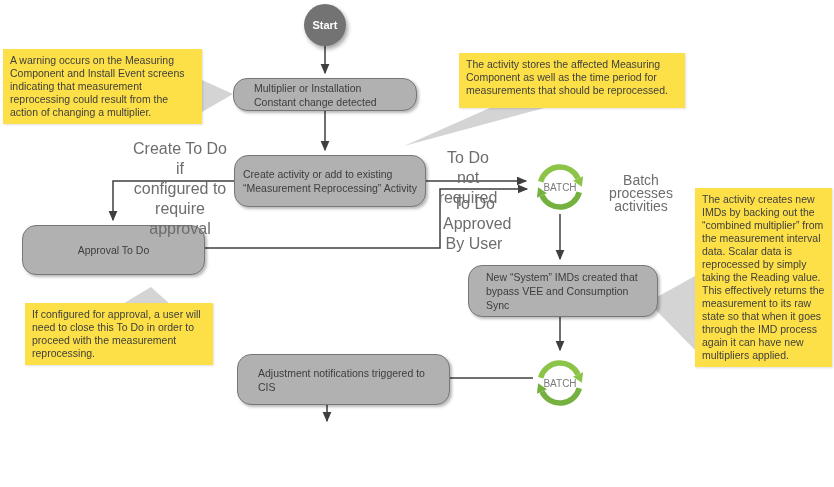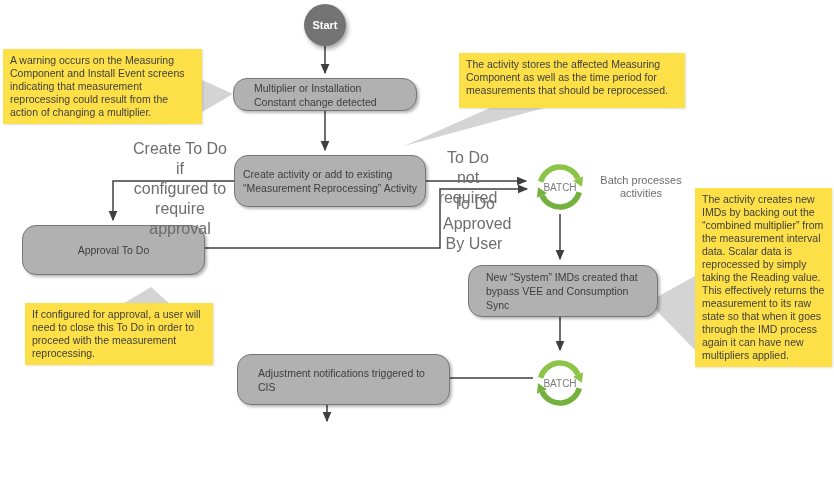--- a/index.html
+++ b/index.html
@@ -24,21 +24,21 @@
   .callout{
     position:absolute;box-sizing:border-box;background:#fde047;color:#3e3e3e;
     font-size:10.5px;line-height:13px;padding:5px 7px;
     box-shadow:1px 1px 2px rgba(0,0,0,0.12);
   }
   .edge-label{
     position:absolute;color:#6d6d6d;font-size:16px;line-height:20px;
     text-align:center;white-space:pre-line;
   }
   .batch-caption{
-    position:absolute;color:#6d6d6d;font-size:11px;line-height:13px;
+    position:absolute;color:#6d6d6d;font-size:14px;line-height:13px;
     text-align:center;white-space:pre-line;
   }
   .batch-icon{position:absolute;width:58px;height:58px;}
   svg{display:block;}
 </style>
 </head>
 <body>
 
 <div class="stage">
 

